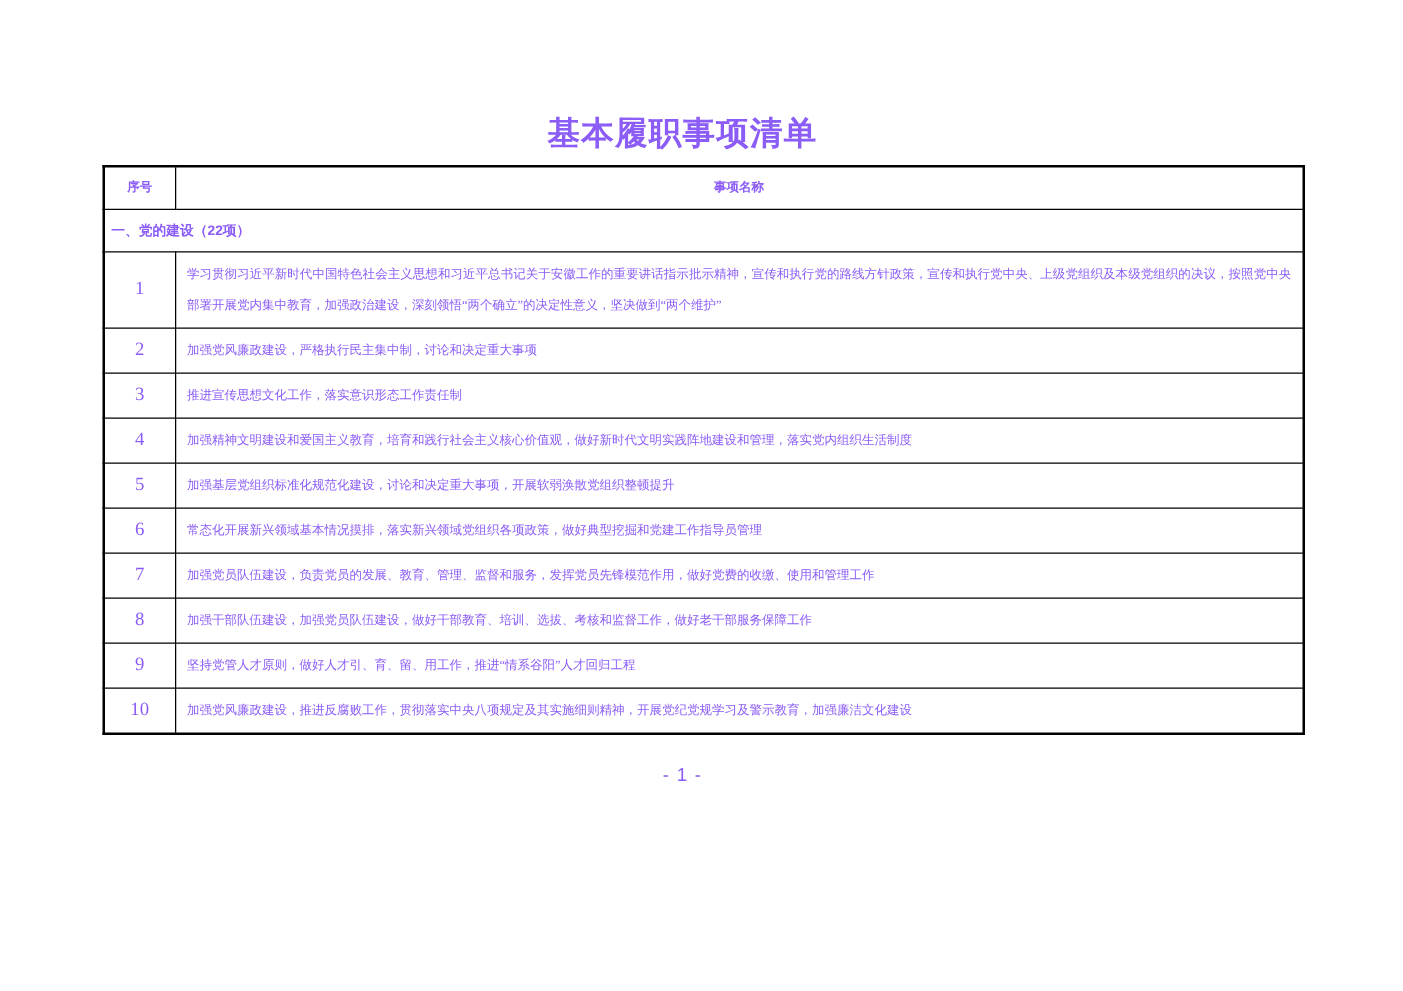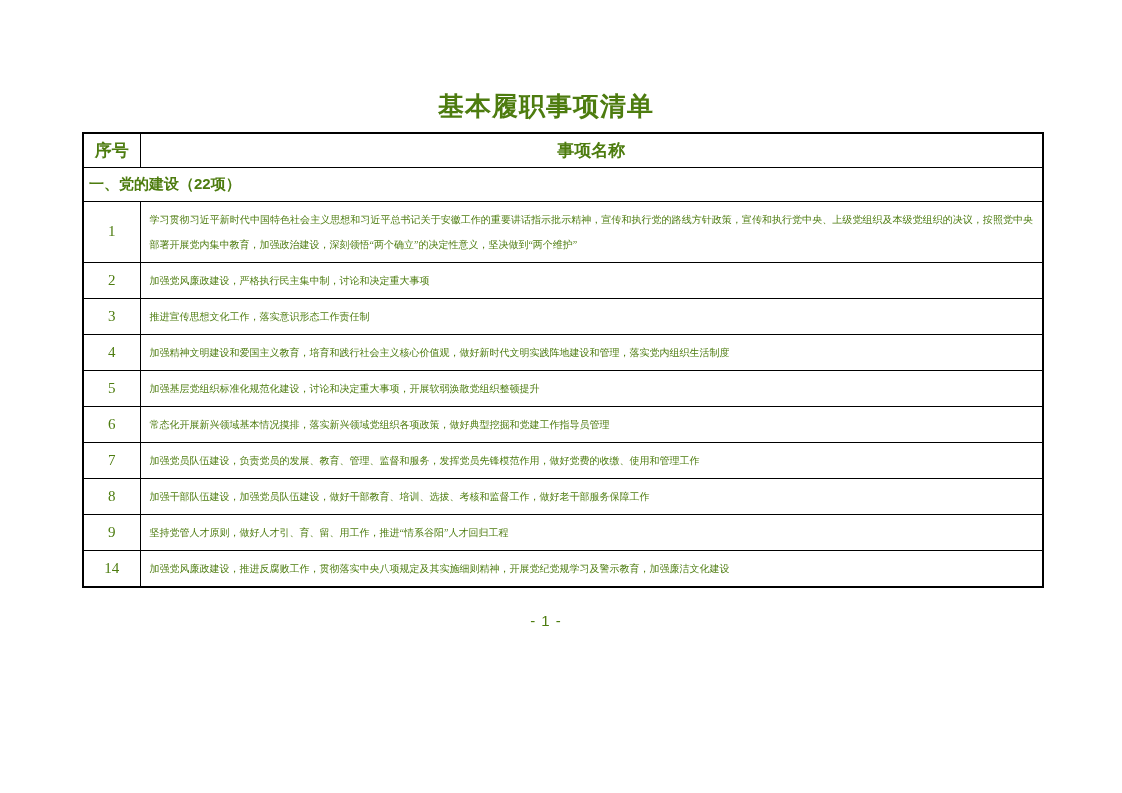--- a/index.html
+++ b/index.html
@@ -5,21 +5,21 @@
   html, body {
     margin: 0;
     padding: 0;
     background: #ffffff;
   }
   .page {
     position: relative;
     width: 1092px;
     height: 793px;
     background: #ffffff;
-    color: #4d7c0f;
+    color: #8b5cf6;
     font-family: "Liberation Serif", "DejaVu Serif", serif;
     box-sizing: border-box;
     overflow: hidden;
   }
   .doc-title {
     padding-top: 93px;
     text-align: center;
     font-size: 26px;
     line-height: 28px;
     font-weight: bold;
@@ -49,29 +49,29 @@
   td.cell-text {
     text-align: justify;
     font-size: 10px;
     line-height: 25px;
     padding: 5px 9px;
     font-family: "Liberation Serif", "DejaVu Serif", serif;
   }
   tr.header-row td {
     font-family: "Liberation Sans", "DejaVu Sans", sans-serif;
     font-weight: bold;
-    font-size: 17px;
+    font-size: 10px;
     height: 34px;
     text-align: center;
     padding: 0;
   }
   tr.section-row td {
     font-family: "Liberation Sans", "DejaVu Sans", sans-serif;
     font-weight: bold;
-    font-size: 15px;
+    font-size: 11px;
     height: 34px;
     text-align: left;
     padding: 0 0 0 5px;
     margin-top: 11px;
   }
   .page-number {
     margin-top: 24px;
     text-align: center;
     font-size: 15px;
     font-family: "Liberation Sans", "DejaVu Sans", sans-serif;
@@ -124,21 +124,21 @@
     </tr>
     <tr>
       <td class="cell-no">8</td>
       <td class="cell-text">加强干部队伍建设，加强党员队伍建设，做好干部教育、培训、选拔、考核和监督工作，做好老干部服务保障工作</td>
     </tr>
     <tr>
       <td class="cell-no">9</td>
       <td class="cell-text">坚持党管人才原则，做好人才引、育、留、用工作，推进“情系谷阳”人才回归工程</td>
     </tr>
     <tr>
-      <td class="cell-no">14</td>
+      <td class="cell-no">10</td>
       <td class="cell-text">加强党风廉政建设，推进反腐败工作，贯彻落实中央八项规定及其实施细则精神，开展党纪党规学习及警示教育，加强廉洁文化建设</td>
     </tr>
   </tbody>
     </table>
 
   <div class="page-number">- 1 -</div>
 
 </div>
 
 </body></html>

